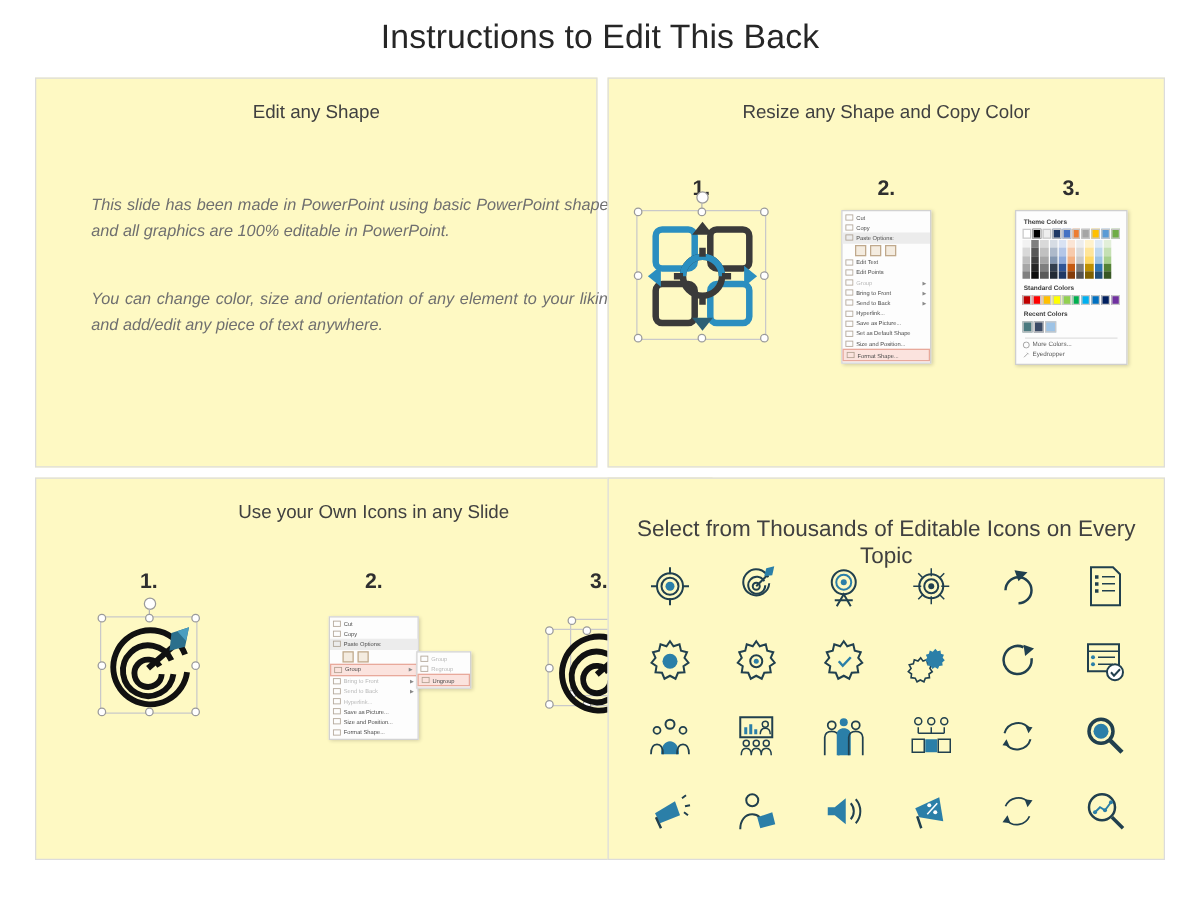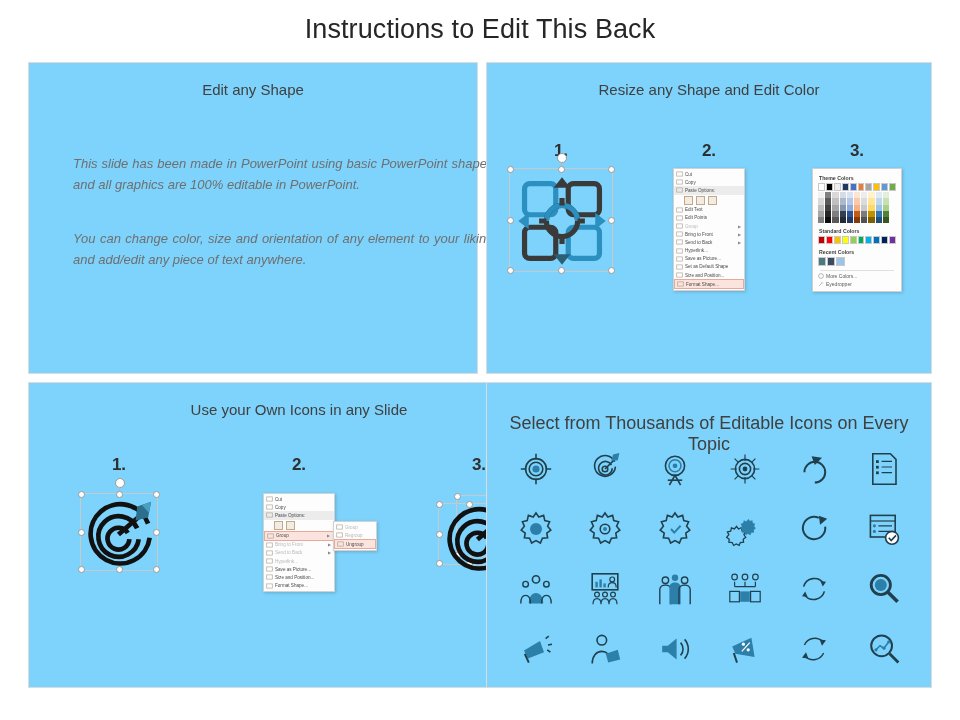--- a/index.html
+++ b/index.html
@@ -8,21 +8,21 @@
     font-family:"Liberation Sans",sans-serif;color:#3a3a3a;
     overflow:hidden;
   }
   .slide{position:relative;width:960px;height:720px;background:#fff;}
 
   .slide-title{
     position:absolute;top:14px;left:0;width:960px;text-align:center;
     font-size:27px;color:#262626;letter-spacing:.1px;
   }
 
-  .panel{position:absolute;border:1px solid #dcdcdc;background:#7dd3fc;box-sizing:border-box;}
+  .panel{position:absolute;border:1px solid #dcdcdc;background:#fef9c3;box-sizing:border-box;}
   #p-tl{left:28px;top:62px;width:450px;height:312px;}
   #p-tr{left:486px;top:62px;width:446px;height:312px;}
   #p-bl{left:28px;top:382px;width:542px;height:306px;}
   #p-br{left:486px;top:382px;width:446px;height:306px;}
 
   .panel-title{
     text-align:center;font-size:15px;color:#404040;margin-top:18px;
   }
   #p-br .panel-title{font-size:18px;margin-top:30px;}
   .panel-sub{
@@ -101,21 +101,21 @@
 
   <div class="slide-title">Instructions to Edit This Back</div>
 
   <div class="panel" id="p-tl">
     <div class="panel-title">Edit any Shape</div>
     <div class="para" id="para1">This slide has been made in PowerPoint using basic PowerPoint shapes, and all graphics are 100% editable in PowerPoint.</div>
     <div class="para" id="para2">You can change color, size and orientation of any element to your liking, and add/edit any piece of text anywhere.</div>
   </div>
 
   <div class="panel" id="p-tr">
-    <div class="panel-title">Resize any Shape and Edit Color</div>
+    <div class="panel-title">Resize any Shape and Copy Color</div>
 
     <div class="steps" id="tr-nums">
       <div class="step">
         <span class="step-num">1.</span>
       </div>
       <div class="step">
         <span class="step-num">2.</span>
       </div>
       <div class="step">
         <span class="step-num">3.</span>

